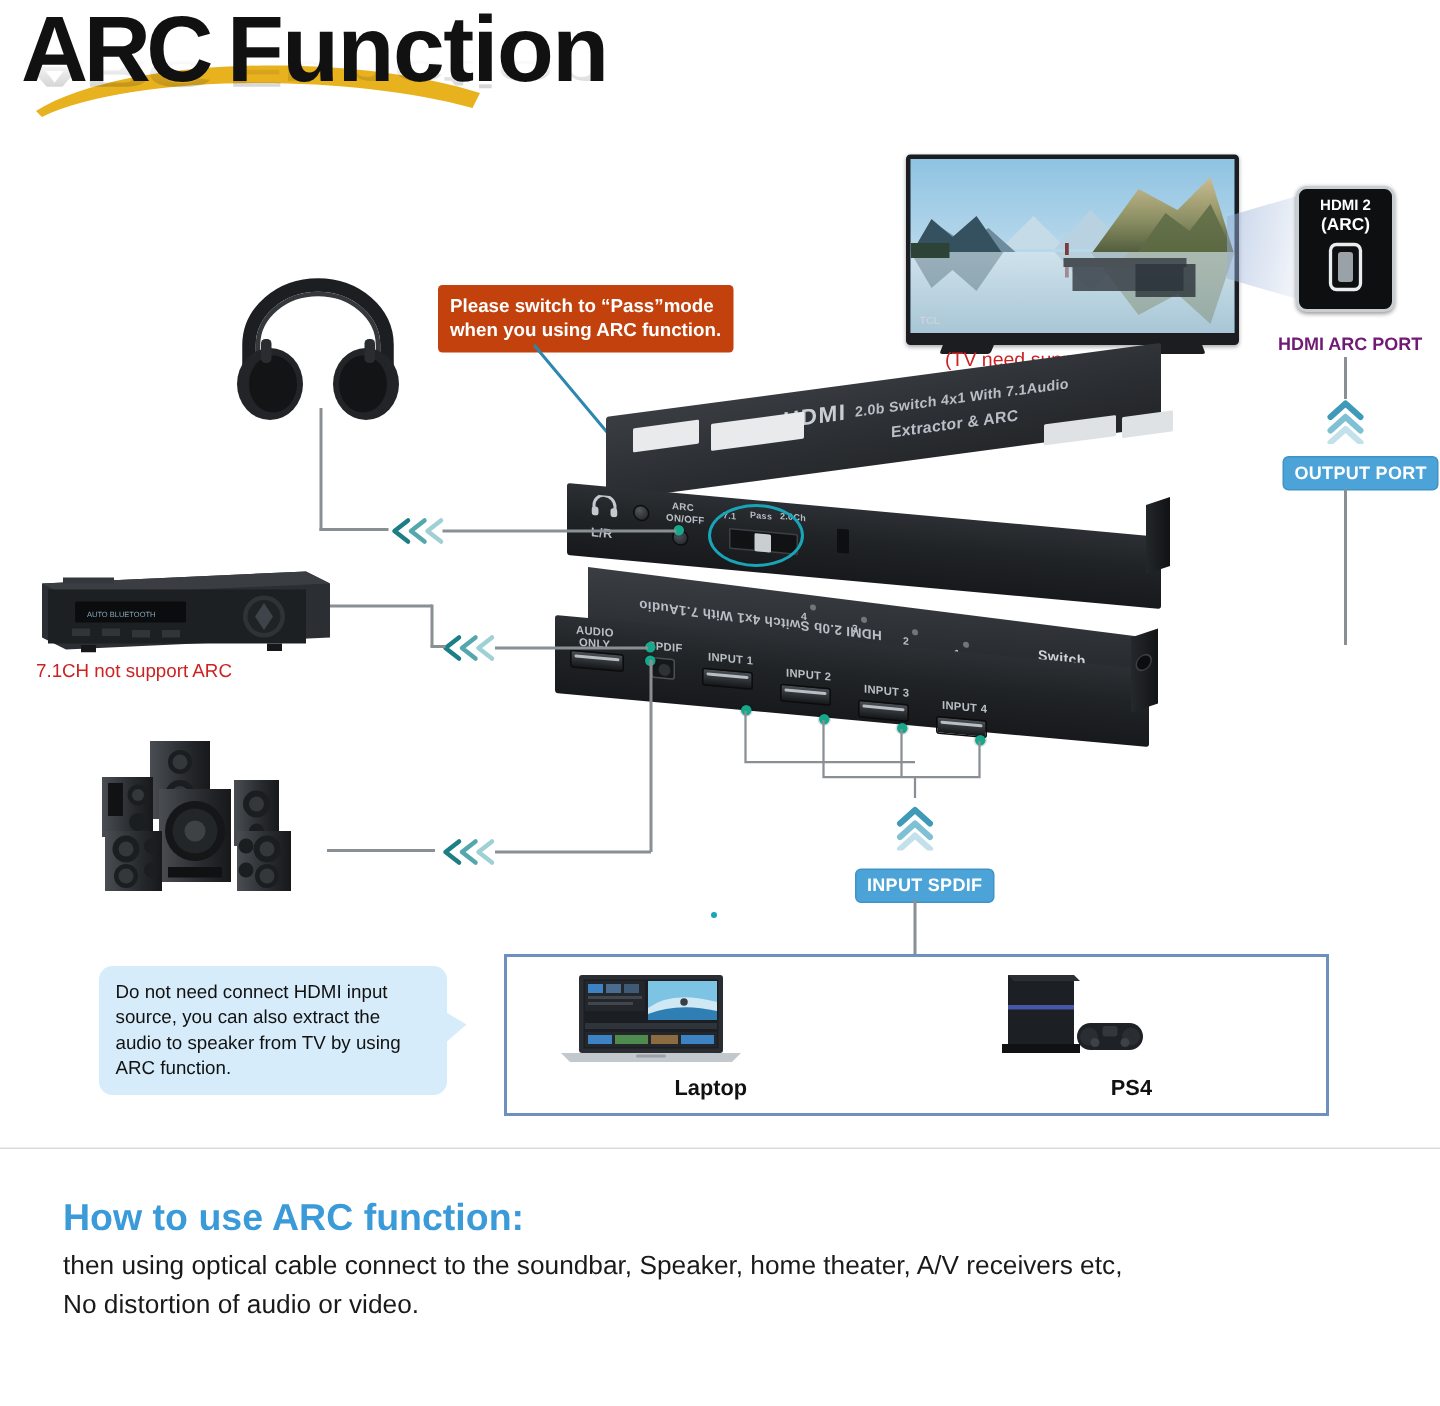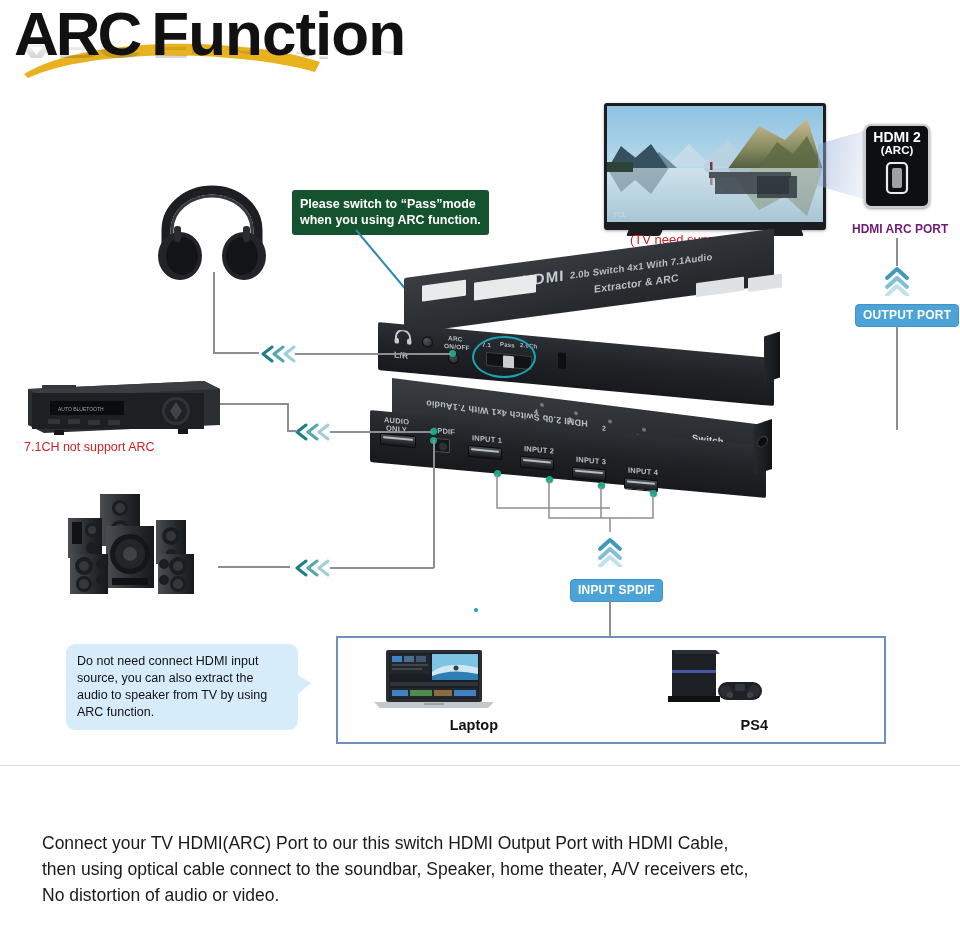--- a/index.html
+++ b/index.html
@@ -37,21 +37,21 @@
     -webkit-mask-image: linear-gradient(to top, rgba(0,0,0,0) 15%, rgba(0,0,0,1) 95%);
     mask-image: linear-gradient(to top, rgba(0,0,0,0) 15%, rgba(0,0,0,1) 95%);
   }
 
   
   .red-note { color: #cc2222; font-size: 13px; white-space: nowrap; }
   .blk-label { color: #701a75; font-size: 12px; font-weight: bold; white-space: nowrap; }
 
   
   .callout-blue {
-    background: #14532d; color: #fff; font-weight: bold;
+    background: #c2410c; color: #fff; font-weight: bold;
     font-size: 12.5px; line-height: 16px; border-radius: 3px;
     padding: 6px 8px 7px 8px; white-space: nowrap;
   }
   
   .bubble {
     background: #d6ecfa; color: #111; font-size: 12.5px; line-height: 17px;
     border-radius: 9px; padding: 9px 11px; width: 232px;
   }
   .bubble-tail {
     position: absolute; right: -13px; top: 30px;
@@ -95,21 +95,21 @@
   }
 
   
   .hdmi-card {
     background: #0e0f11; border: 2px solid #c9ced3; border-radius: 7px;
     width: 66px; height: 84px; color: #fff; text-align: center;
     display: flex; flex-direction: column; align-items: center;
     justify-content: flex-start; padding-top: 5px;
     box-shadow: 0 1px 3px rgba(0,0,0,.4);
   }
-  .hdmi-card .l1 { font-size: 14px; font-weight: bold; line-height: 13px; }
+  .hdmi-card .l1 { font-size: 10px; font-weight: bold; line-height: 13px; }
   .hdmi-card .l2 { font-size: 11.5px; font-weight: bold; line-height: 13px; }
   .hdmi-glyph { margin-top: 4px; }
   .beam {
     position: absolute;
     background: linear-gradient(100deg, rgba(150,175,215,.55), rgba(190,205,230,.05));
   }
 
   
   .dev {
     position: absolute;
@@ -550,19 +550,19 @@
           <circle cx="14" cy="15" r="3" fill="#3d4248"></circle>
           <circle cx="34" cy="15" r="3" fill="#3d4248"></circle>
         </g>
       </svg>
       <div class="src-label" style="width:110px; margin-top:3px;">PS4</div>
     </div>
 
   </div>
 
   <div class="sep" style="top:765px;"></div>
+  <div class="abs howto-h" style="left:42px; top:798px;">How to use ARC function:</div>
   <div class="abs howto-b" style="left:42px; top:830px; width:890px;">
-    <div>Connect your TV HDMI(ARC) Port to our this switch HDMI Output Port with HDMI Cable,</div>
     <div>then using optical cable connect to the soundbar, Speaker, home theater, A/V receivers etc,</div>
     <div>No distortion of audio or video.</div>
   </div>
 
 </div>
 
 </body></html>

